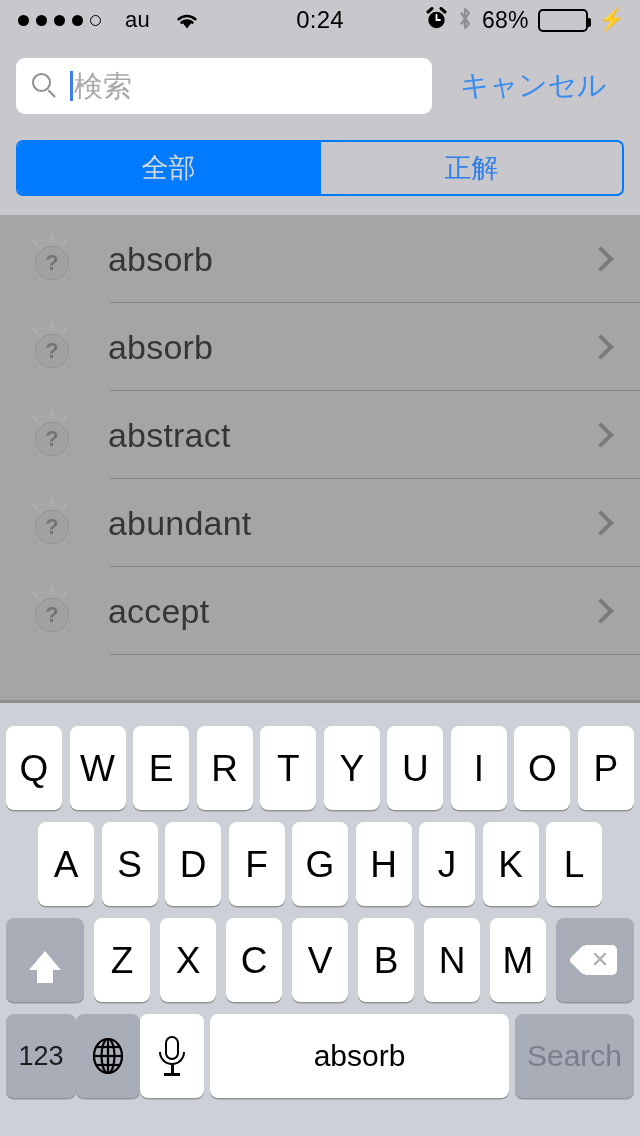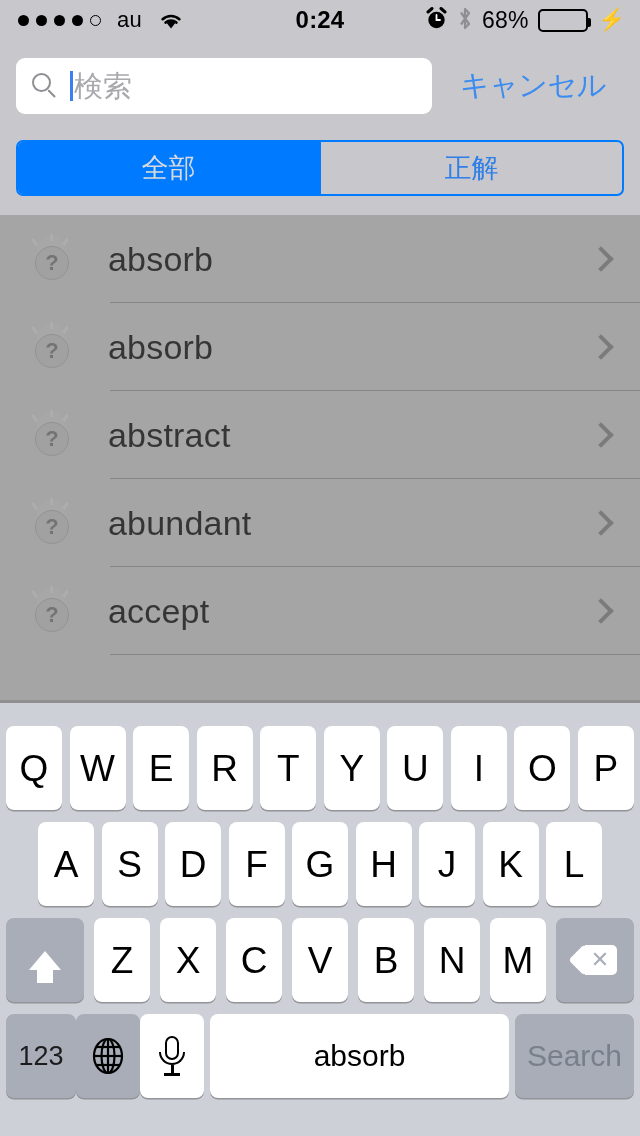--- a/index.html
+++ b/index.html
@@ -10,30 +10,30 @@
     overflow:hidden;
     -webkit-font-smoothing:antialiased;
   }
   #screen { position:relative; width:640px; height:1136px; background:#c8c7cc; }
 
   
   .statusbar {
     position:absolute; top:0; left:0; width:640px; height:40px;
     background:#c8c7cc; color:#000;
   }
-  .sb-left { position:absolute; left:18px; top:0; height:40px; display:flex; align-items:center; gap:16px; }
+  .sb-left { position:absolute; left:18px; top:0; height:40px; display:flex; align-items:center; gap:24px; }
   .dots { display:flex; align-items:center; gap:7px; }
   .dot { width:11px; height:11px; border-radius:50%; background:#000; }
   .dot.hollow { background:transparent; border:1.6px solid #000; }
   .carrier { font-size:22px; letter-spacing:0.3px; line-height:1; }
   .wifi { width:26px; height:20px; position:relative; }
   .sb-center {
     position:absolute; left:0; width:640px; top:0; height:40px;
     display:flex; align-items:center; justify-content:center;
-    font-size:24px; font-weight:700; letter-spacing:0.2px;
+    font-size:24px; font-weight:400; letter-spacing:0.2px;
   }
   .sb-right { position:absolute; right:14px; top:0; height:40px; display:flex; align-items:center; gap:9px; }
   .pct { font-size:23px; letter-spacing:0.2px; }
   .battery { width:50px; height:23px; border:2px solid #000; border-radius:5px; position:relative; padding:2px; }
   .battery .fill { height:100%; background:#4cd964; border-radius:2px; }
   .battery .nub { position:absolute; right:-5px; top:7px; width:4px; height:9px; background:#000; border-radius:0 2px 2px 0; }
   .bolt { font-size:22px; line-height:1; margin-left:2px; }
 
   
   .header { position:absolute; top:40px; left:0; width:640px; height:175px; background:#c8c7cc; }

